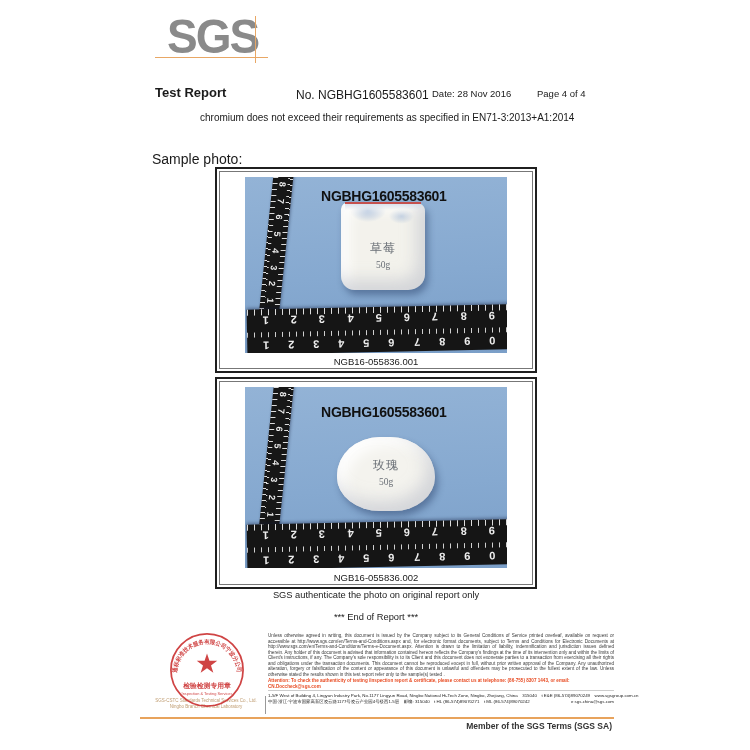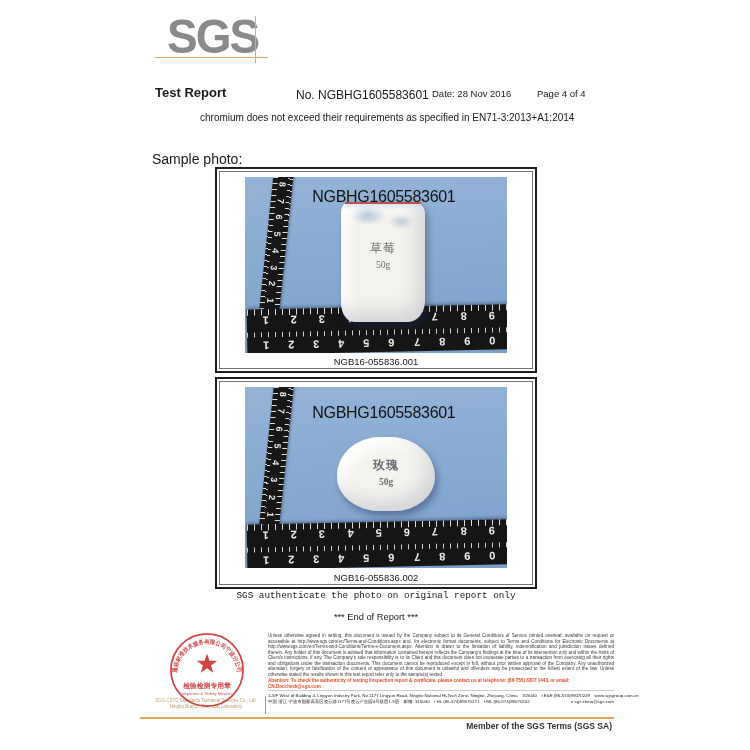--- a/index.html
+++ b/index.html
@@ -28,21 +28,21 @@
   .frame::before { content:""; position:absolute; inset:2px; border:1px solid #777; pointer-events:none; }
   .frame1 { top:167px; height:206px; }
   .frame2 { top:377px; height:212px; }
   .photo { position:relative; margin:8px auto 0; width:262px; overflow:hidden;
     background:linear-gradient(176deg,#93b3d6 0%,#86a9d0 55%,#7b9fc8 100%); }
   .frame1 .photo { height:176px; }
   .frame2 .photo { height:181px; }
   .caption { position:absolute; bottom:4px; left:0; right:0; text-align:center; font-size:9.5px; }
 
   .photo-title { position:absolute; left:53%; transform:translateX(-50%); top:11px;
-    font-size:16px; font-weight:400; letter-spacing:-0.3px; color:#111; white-space:nowrap; }
+    font-size:14px; font-weight:700; letter-spacing:-0.3px; color:#111; white-space:nowrap; }
   .frame2 .photo-title { top:17px; }
 
   
   .v-ruler { position:absolute; left:14px; top:-6px; width:20px; background:#171717;
     transform:rotate(6deg); transform-origin:bottom center; box-shadow:1px 2px 3px rgba(20,30,60,.4); }
   .frame1 .v-ruler { height:142px; }
   .frame2 .v-ruler { height:146px; }
   .v-ruler::before, .v-ruler::after { content:""; position:absolute; top:0; bottom:0; width:5px;
     background-image:repeating-linear-gradient(to bottom, rgba(255,255,255,.85) 0 1px, transparent 1px 6px); }
   .v-ruler::before { left:0; } .v-ruler::after { right:0; }
@@ -58,37 +58,37 @@
   .h-ruler::after { content:""; position:absolute; left:0; right:0; top:50%; height:5px;
     background-image:repeating-linear-gradient(to right, rgba(255,255,255,.8) 0 1px, transparent 1px 7px); }
   .h-row { position:absolute; left:0; right:0; display:flex; justify-content:space-between; padding:0 16px; }
   .h-row.top { top:5px; } .h-row.bot { bottom:3px; }
   .h-row span { color:#eee; font-size:11px; font-weight:700; line-height:1.1; transform:rotate(180deg); }
 
   
   .bag { position:absolute; color:#5a5f66; text-align:center;
     box-shadow:3px 5px 7px rgba(25,45,85,.4), inset -8px -10px 16px rgba(185,190,200,.55),
       inset 8px 8px 14px rgba(255,255,255,.95); }
-  .bag1 { left:96px; top:25px; width:84px; height:120px;
+  .bag1 { left:96px; top:25px; width:84px; height:88px;
     border-radius:10% 14% 20% 16% / 8% 10% 18% 16%;
     background:
       radial-gradient(ellipse 26px 16px at 32% 10%, rgba(95,135,195,.55), transparent 70%),
       radial-gradient(ellipse 18px 11px at 72% 16%, rgba(95,135,195,.38), transparent 70%),
       #f3f2ec; }
   .bag2 { left:92px; top:50px; width:98px; height:74px;
     border-radius:44% 46% 42% 44% / 52% 54% 46% 46%;
-    background:#f4f3ee;font-weight:bold; }
+    background:#f4f3ee; }
   .zip { position:absolute; top:0; left:5%; right:5%; height:8px;
     border-top:2px solid #c4504e; background:linear-gradient(rgba(210,220,235,.8), transparent); }
   .bag-label { margin-top:38px; font-size:12px; letter-spacing:1px; color:#6a6f76; }
   .bag2 .bag-label { margin-top:20px; }
   .bag-weight { font-size:9.5px; font-family:"Liberation Serif", serif; color:#6a6f76; margin-top:3px; }
 
   
-  .auth-note { position:absolute; left:215px; top:590px; width:322px; text-align:center; font-size:9.3px;font-family:Liberation Mono, monospace; }
+  .auth-note { position:absolute; left:215px; top:590px; width:322px; text-align:center; font-size:9.3px; }
   .end-note  { position:absolute; left:215px; top:612px; width:322px; text-align:center; font-size:9.3px; }
 
   
   .footer-right { position:absolute; left:268px; top:633px; width:346px; height:84px; }
   .footer-right .scaled { width:692px; transform:scale(.5); transform-origin:0 0; }
   .legal { font-size:9.2px; line-height:11px; text-align:justify; color:#3a3a3a; }
   .attention { margin-top:2px; font-size:9.2px; line-height:11px; font-weight:700; color:#e84b22; }
   .addr-block { margin-top:3px; border-top:1px solid #999; padding-top:3px;
     font-size:8.8px; line-height:11.5px; color:#222; }
   .addr-row { display:flex; gap:9px; white-space:nowrap; }

